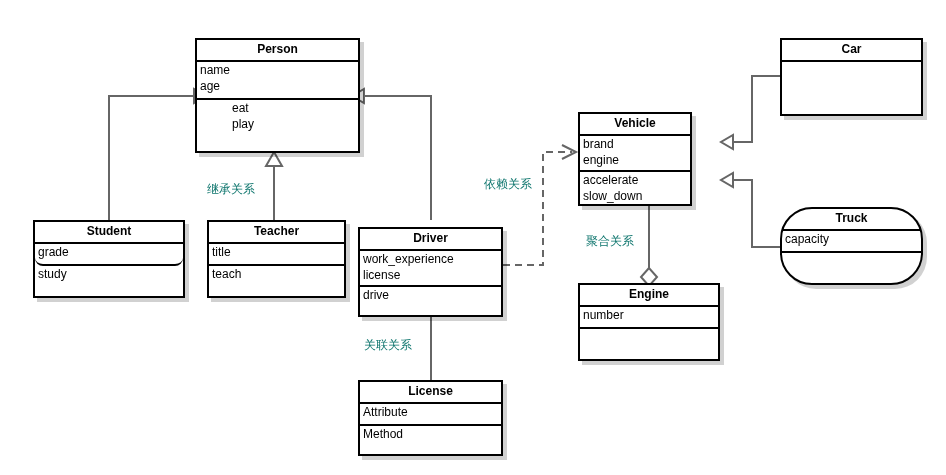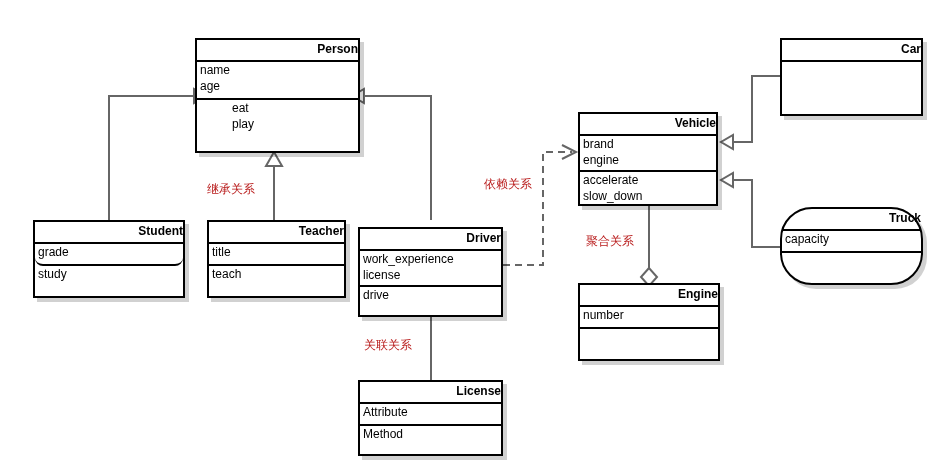--- a/index.html
+++ b/index.html
@@ -27,21 +27,21 @@
   }
   .uml-class {
     position: absolute;
     background: #ffffff;
     border: 2px solid #000000;
     box-sizing: border-box;
     box-shadow: 4px 4px 0 rgba(0,0,0,0.18);
     z-index: 5;
   }
   .uml-title {
-    text-align: right;
+    text-align: center;
     font-weight: bold;
     font-size: 12px;
     line-height: 19px;
     height: 20px;
     border-bottom: 2px solid #000000;
     color: #000000;
     overflow: hidden;
     white-space: nowrap;
   }
   .uml-compartment {
@@ -55,21 +55,21 @@
   }
   .uml-row {
     font-size: 12px;
     line-height: 16px;
     color: #000000;
     white-space: nowrap;
   }
   .edge-label {
     position: absolute;
     font-size: 12px;
-    color: #b91c1c;
+    color: #0f766e;
     white-space: nowrap;
     z-index: 6;
     font-family: Liberation Serif, serif;
   }
 </style>
 </head>
 <body>
 
 <div id="canvas">
 
@@ -161,21 +161,21 @@
   <div class="uml-class" style="left:358px; top:380px; width:145px; height:76px;">
     <div class="uml-title">License</div>
     <div class="uml-compartment" style="height:22px;">
       <div class="uml-row">Attribute</div>
     </div>
     <div class="uml-compartment" style="height:32px;">
       <div class="uml-row">Method</div>
     </div>
   </div>
 
-  <div class="uml-class" style="left:578px; top:112px; width:140px; height:94px;">
+  <div class="uml-class" style="left:578px; top:112px; width:114px; height:94px;">
     <div class="uml-title">Vehicle</div>
     <div class="uml-compartment" style="height:36px;">
       <div class="uml-row">brand</div>
       <div class="uml-row">engine</div>
     </div>
     <div class="uml-compartment" style="height:36px;">
       <div class="uml-row">accelerate</div>
       <div class="uml-row">slow_down</div>
     </div>
   </div>

